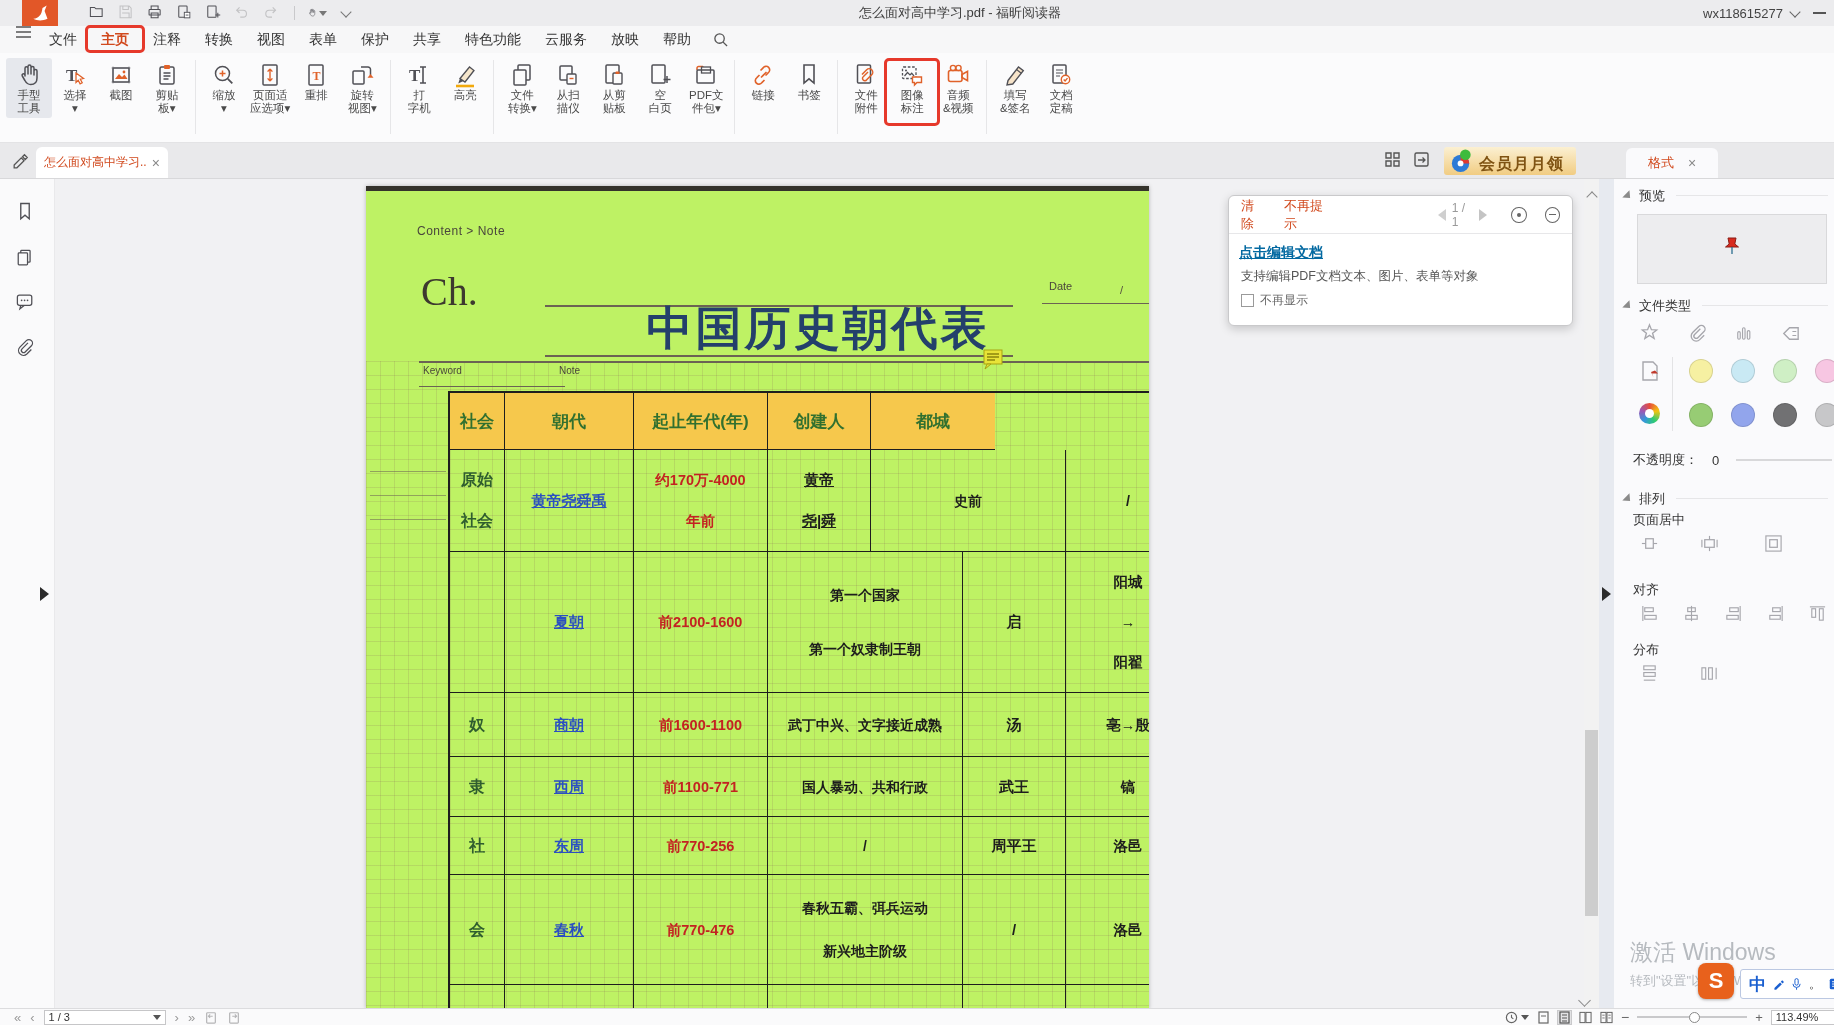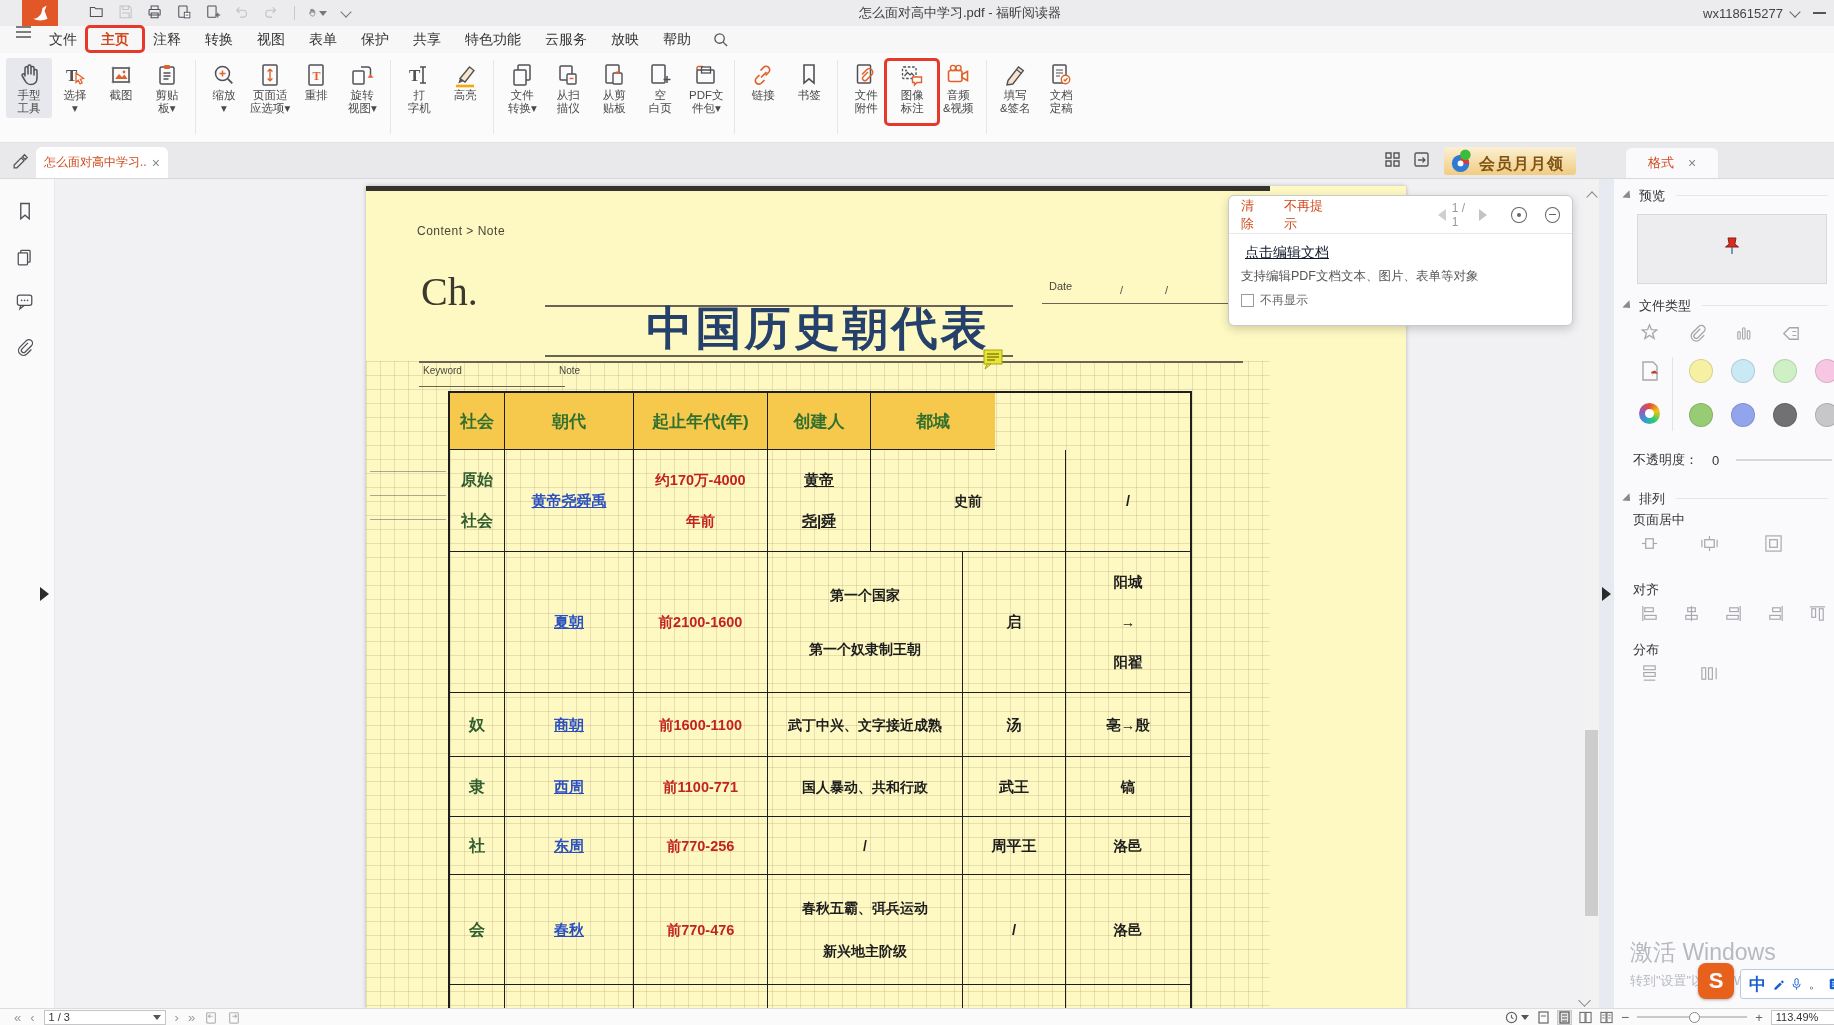--- a/index.html
+++ b/index.html
@@ -50,21 +50,21 @@
 
   
   #main{position:absolute;left:0;top:178px;width:1834px;height:830px;border-top:1px solid #D8D8DA;box-sizing:border-box}
   #side-toolbar{position:absolute;left:0;top:0;width:55px;height:830px;background:#FAFAFB;border-right:1px solid #E9E9EB;box-sizing:border-box}
   .side-ic{position:absolute;left:14px}
   #viewport{position:absolute;left:55px;top:0;width:1529px;height:830px;background:#F1F1F3;overflow:hidden}
   #expand-left{position:absolute;left:40px;top:408px;width:0;height:0;border-left:9px solid #2b2b2b;border-top:7px solid transparent;border-bottom:7px solid transparent;z-index:15}
   #expand-right{position:absolute;left:1602px;top:408px;width:0;height:0;border-left:9px solid #2b2b2b;border-top:7px solid transparent;border-bottom:7px solid transparent;z-index:15}
 
   
-  #page{position:absolute;left:311px;top:7px;width:1040px;height:823px;background:#fef9c3;overflow:hidden;box-shadow:0 0 4px rgba(0,0,0,.25)}
+  #page{position:absolute;left:311px;top:7px;width:783px;height:823px;background:#bef264;overflow:hidden;box-shadow:0 0 4px rgba(0,0,0,.25)}
   #page-topedge{position:absolute;left:0;top:0;width:904px;height:5px;background:#35332C}
   #grid-layer{position:absolute;left:0;top:175px;width:904px;height:648px;
       background-image:linear-gradient(rgba(150,130,90,.22) 1px,transparent 1px),linear-gradient(90deg,rgba(150,130,90,.22) 1px,transparent 1px);
       background-size:14px 14px}
   .pline{position:absolute;background:#6B6353}
   #pg-breadcrumb{position:absolute;left:51px;top:38px;font-size:12px;color:#4a463c;letter-spacing:.5px}
   #pg-logo{position:absolute;left:55px;top:82px;font-family:"Liberation Serif","DejaVu Serif",serif;font-size:40px;color:#3d392f}
   #pg-title{position:absolute;left:252px;top:112px;width:400px;text-align:center;font-size:46px;font-weight:900;color:#24406B;letter-spacing:3px;font-family:"DejaVu Serif","Liberation Serif",serif}
   #pg-date{position:absolute;left:683px;top:94px;font-size:11px;color:#4a463c}
   .pg-slash{position:absolute;top:98px;font-size:11px;color:#55503f}
@@ -90,21 +90,21 @@
   .spread{justify-content:space-evenly}
 
   
   #popup{position:absolute;left:1173px;top:16px;width:345px;height:131px;background:#fff;border:1px solid #C9C9CB;border-radius:6px;box-shadow:0 3px 10px rgba(0,0,0,.18);z-index:20;box-sizing:border-box}
   #popup-row1{position:absolute;left:0;top:0;width:100%;height:38px;display:flex;align-items:center;padding:0 12px;box-sizing:border-box;border-bottom:1px solid #E7E7E9;font-size:13px}
   #popup-row1 .plink{color:#D1491D;margin-right:18px}
   #popup .pager{color:#9a9a9a;font-size:12px;display:flex;align-items:center;gap:6px;margin-left:86px}
   .tri-l{width:0;height:0;border-right:8px solid #CFCFCF;border-top:6px solid transparent;border-bottom:6px solid transparent}
   .tri-r{width:0;height:0;border-left:8px solid #C4C4C4;border-top:6px solid transparent;border-bottom:6px solid transparent}
   .ring{width:14px;height:14px;border:1.5px solid #666;border-radius:50%;display:flex;align-items:center;justify-content:center}
-  #popup-link{position:absolute;left:16px;top:48px;font-size:14px;font-weight:normal;color:#0f172a;text-decoration:underline}
+  #popup-link{position:absolute;left:10px;top:48px;font-size:14px;font-weight:bold;color:#0369a1;text-decoration:underline}
   #popup-desc{position:absolute;left:12px;top:72px;font-size:12.5px;color:#555}
   #popup-check{position:absolute;left:12px;top:96px;display:flex;align-items:center;gap:6px;font-size:12px;color:#666}
   .checkbox{width:11px;height:11px;border:1px solid #9a9a9a;background:#fff}
 
   
   #doc-scroll{position:absolute;left:1584px;top:0;width:15px;height:830px;background:#F2F2F2}
   #doc-thumb{position:absolute;left:1px;top:551px;width:13px;height:186px;background:#CDCDCD}
   .sb-ar{position:absolute;left:4px;width:7px;height:7px;border-right:1.6px solid #888;border-bottom:1.6px solid #888}
   #strip{position:absolute;left:1599px;top:0;width:15px;height:830px;background:#E7EAF0}
 

